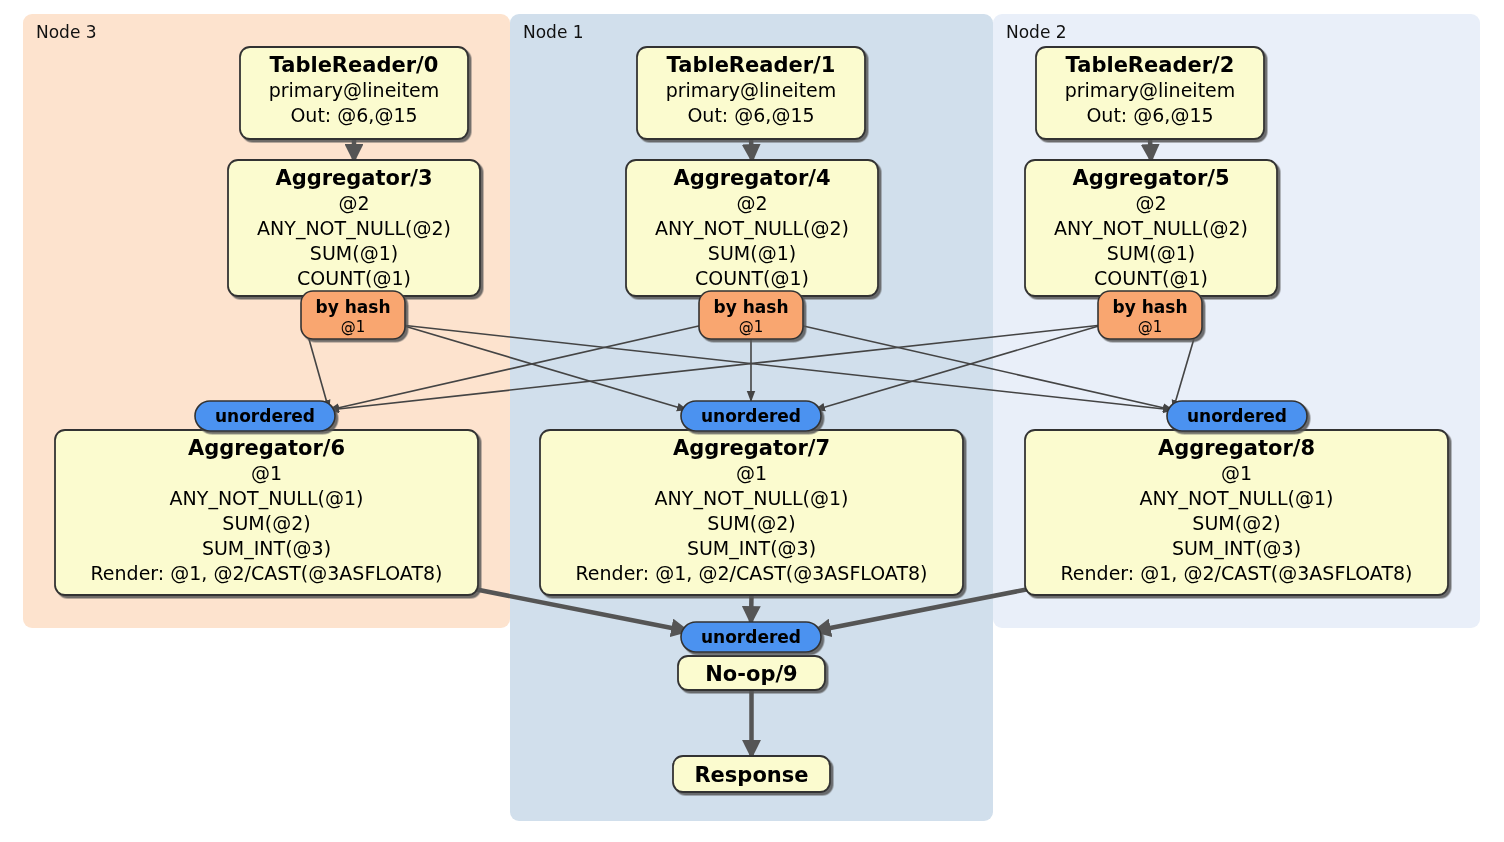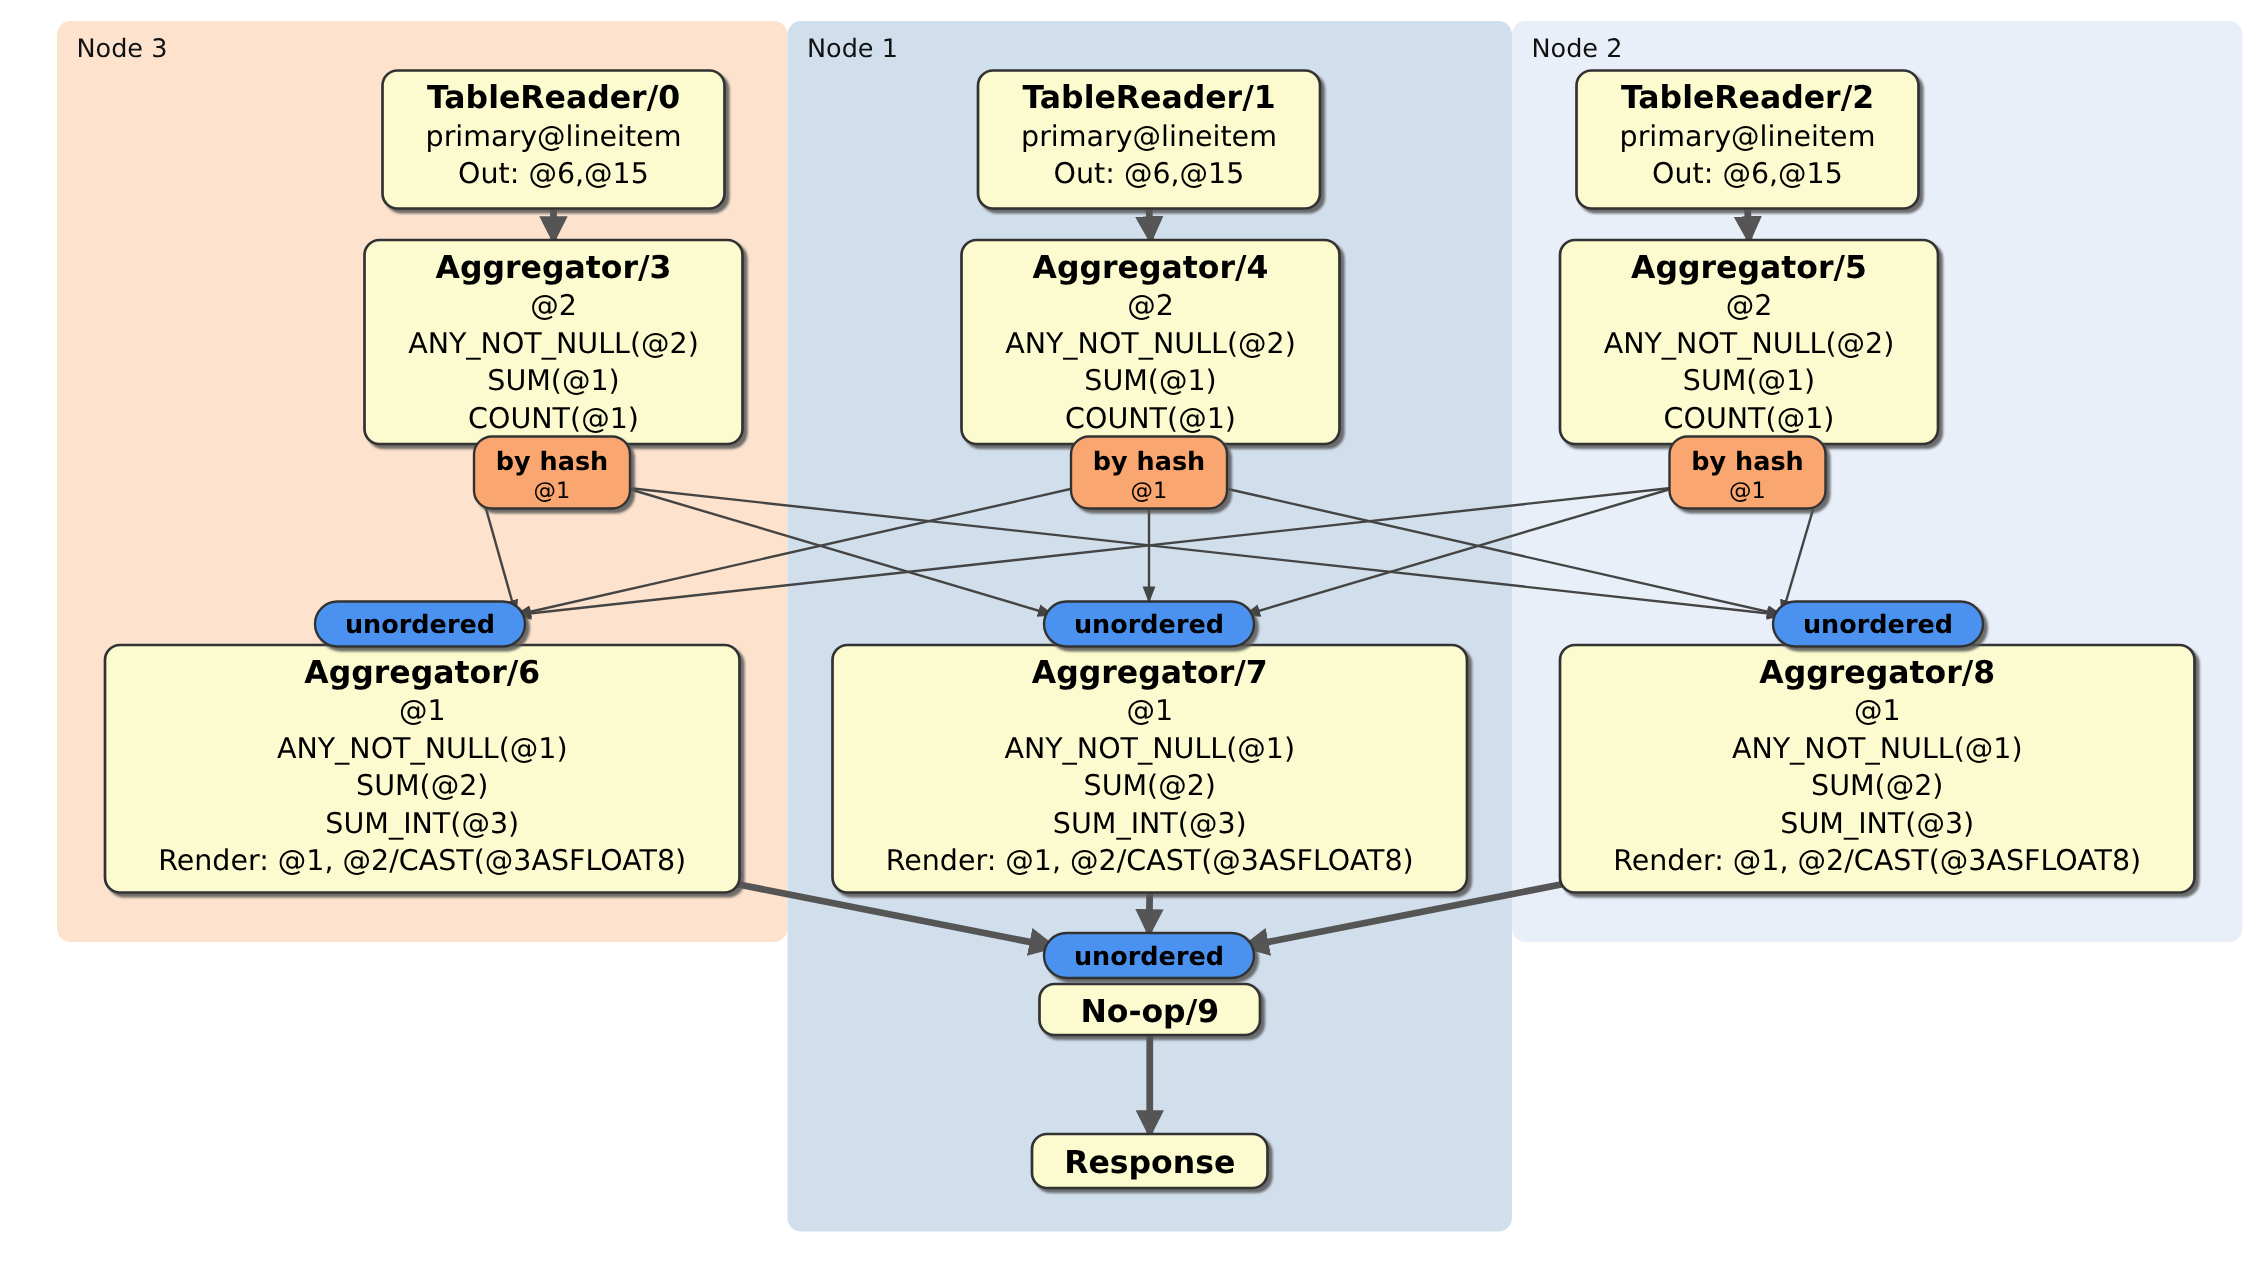--- a/index.html
+++ b/index.html
@@ -1,17 +1,17 @@
 <!DOCTYPE html>
 <html><head>
 <meta charset="utf-8">
 <style>
   html,body{margin:0;padding:0;background:#ffffff;}
   body{width:1504px;height:842px;font-family:"DejaVu Sans","Liberation Sans",sans-serif;overflow:hidden;}
-  #stage{position:relative;width:1404px;height:842px;padding-left:15px;}
+  #stage{position:relative;width:1404px;height:842px;}
   svg{display:block;}
   .panel-label{font-size:17px;fill:#111;font-family:"DejaVu Sans","Liberation Sans",sans-serif;}
   .nbox-title{font-size:21px;font-weight:bold;fill:#000;font-family:"DejaVu Sans","Liberation Sans",sans-serif;}
   .nbox-line{font-size:19px;fill:#000;font-family:"DejaVu Sans","Liberation Sans",sans-serif;}
   .pill-title{font-size:17px;font-weight:bold;fill:#000;font-family:"DejaVu Sans","Liberation Sans",sans-serif;}
   .pill-sub{font-size:15px;fill:#000;font-family:"DejaVu Sans","Liberation Sans",sans-serif;}
   .thin-edge{stroke:#444;stroke-width:1.6;fill:none;}
   .thick-edge{stroke:#555;stroke-width:4.5;fill:none;}
 </style>
 </head>

